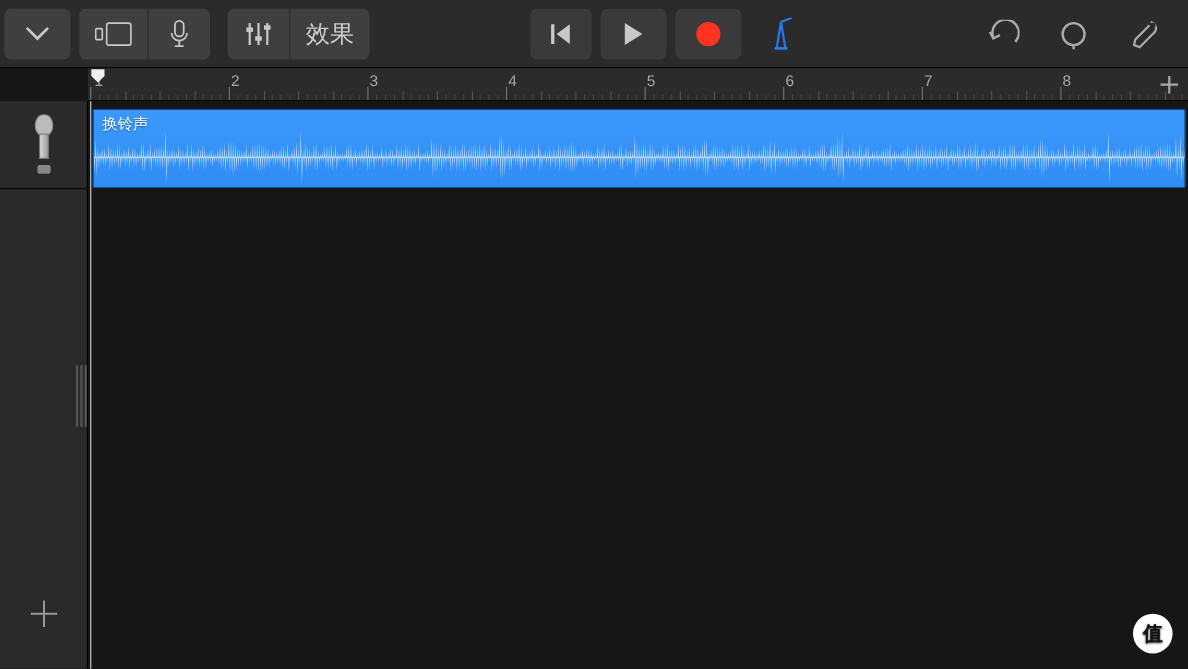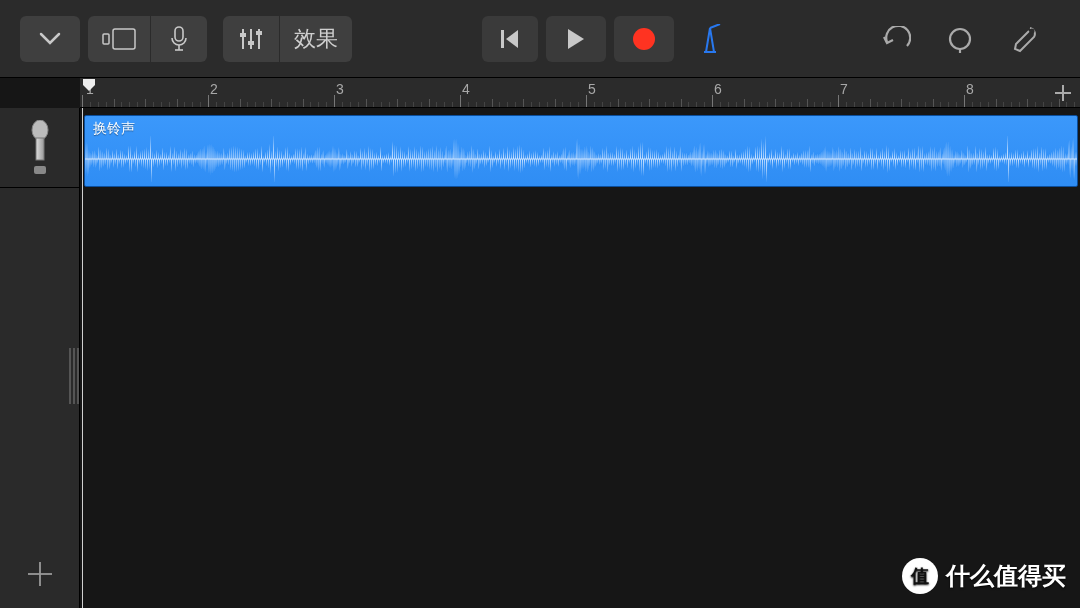--- a/index.html
+++ b/index.html
@@ -5,26 +5,26 @@
   * { box-sizing: border-box; margin: 0; padding: 0; }
   body {
     width: 1080px; height: 608px;
     background: #161616;
     font-family: -apple-system, "Helvetica Neue", Arial, sans-serif;
     overflow: hidden;
     position: relative;
     color: #ccc;
   }
   .toolbar {
-    height: 78px;
+    height: 62px;
     background: #2b2b2b;
     border-bottom: 1px solid #000;
     display: flex;
     align-items: center;
-    padding: 0 20px;
+    padding: 0 4px;
   }
   .tb-btn {
     height: 46px;
     min-width: 56px;
     border-radius: 6px;
     background: #3f3f3f;
     display: flex;
     align-items: center;
     justify-content: center;
     margin-right: 8px;
@@ -419,14 +419,13 @@
       <svg class="wave" viewBox="0 0 1000 46" preserveAspectRatio="none">
         <line x1="0" y1="23" x2="1000" y2="23" stroke="#cfe5ff" stroke-width="1"></line>
         <path id="wavepath" fill="#cfe5ff" opacity="0.95" d="M0 23 L0 6.97253086419753 L1 39.02746913580247 L2 5.705787037037037 L3 40.29421296296296 L4 13.721450617283951 L5 32.27854938271605 L6 16.5602280521262 L7 29.4397719478738 L8 14.567901234567902 L9 31.432098765432098 L10 13.936171124828533 L11 32.06382887517147 L12 18.214420438957475 L13 27.785579561042525 L14 10.211291152263374 L15 35.78870884773663 L16 13.10579561042524 L17 32.89420438957476 L18 14.8917609739369 L19 31.1082390260631 L20 16.155606995884774 L21 29.844393004115226 L22 11.187457133058984 L23 34.812542866941016 L24 12.425582990397805 L25 33.57441700960219 L26 18.23418209876543 L27 27.76581790123457 L28 14.0144890260631 L29 31.9855109739369 L30 16.649219821673526 L31 29.350780178326474 L32 12.280349794238683 L33 33.71965020576132 L34 17.420224622770917 L35 28.579775377229083 L36 13.396004801097394 L37 32.60399519890261 L38 14.12744341563786 L39 31.87255658436214 L40 17.237997256515776 L41 28.762002743484224 L42 18.499271262002743 L43 27.500728737997257 L44 9.608796296296298 L45 36.3912037037037 L46 9.301140260631001 L47 36.698859739369 L48 17.79235253772291 L49 28.20764746227709 L50 14.557741769547325 L51 31.442258230452673 L52 9.442986968449931 L53 36.55701303155007 L54 17.10858196159122 L55 28.89141803840878 L56 14.80761316872428 L57 31.19238683127572 L58 13.4968707133059 L59 32.503129286694104 L60 12.281292866941016 L61 33.718707133058984 L62 10.745138888888889 L63 35.25486111111111 L64 12.733024691358024 L65 33.266975308641975 L66 -1.9411265432098759 L67 47.941126543209876 L68 14.5434670781893 L69 31.456532921810698 L70 16.674082647462278 L71 29.325917352537722 L72 13.529492455418382 L73 32.47050754458162 L74 15.696116255144034 L75 30.303883744855966 L76 17.464077503429355 L77 28.535922496570645 L78 11.27164780521262 L79 34.72835219478738 L80 15.483024691358025 L81 30.516975308641975 L82 15.499442729766804 L83 30.500557270233195 L84 18.20361796982167 L85 27.79638203017833 L86 9.737525720164609 L87 36.26247427983539 L88 16.613511659807955 L89 29.386488340192045 L90 10.158736282578875 L91 35.84126371742113 L92 14.29295267489712 L93 31.70704732510288 L94 16.639617626886146 L95 29.360382373113854 L96 12.97033607681756 L97 33.02966392318244 L98 14.98263888888889 L99 31.01736111111111 L100 11.411093964334706 L101 34.588906035665296 L102 12.471750685871058 L103 33.52824931412894 L104 17.63991769547325 L105 28.36008230452675 L106 16.761274005486968 L107 29.238725994513032 L108 14.496313443072703 L109 31.5036865569273 L110 18.09812242798354 L111 27.90187757201646 L112 18.52349108367627 L113 27.47650891632373 L114 14.877357681755829 L115 31.12264231824417 L116 12.190586419753085 L117 33.80941358024691 L118 12.53107853223594 L119 33.46892146776406 L120 9.448216735253773 L121 36.55178326474623 L122 15.750643004115226 L123 30.249356995884774 L124 7.911265432098766 L125 38.088734567901234 L126 6.87600308641975 L127 39.12399691358025 L128 7.900925925925927 L129 38.099074074074075 L130 10.615697873799725 L131 35.384302126200275 L132 14.492712620027435 L133 31.507287379972567 L134 14.606867283950617 L135 31.393132716049383 L136 16.359396433470508 L137 29.640603566529492 L138 16.633016117969824 L139 29.366983882030176 L140 11.569701646090536 L141 34.430298353909464 L142 17.681798696844993 L143 28.318201303155007 L144 16.296467764060356 L145 29.703532235939644 L146 11.333461934156379 L147 34.666538065843625 L148 10.416237997256516 L149 35.583762002743484 L150 9.316400891632373 L151 36.68359910836763 L152 9.731481481481481 L153 36.26851851851852 L154 10.39604766803841 L155 35.603952331961594 L156 11.526148834019203 L157 34.4738511659808 L158 12.597093621399177 L159 33.402906378600825 L160 13.454561042524006 L161 32.545438957475994 L162 18.759044924554182 L163 27.240955075445818 L164 15.763631687242798 L165 30.2363683127572 L166 15.42511145404664 L167 30.57488854595336 L168 16.848422496570645 L169 29.151577503429355 L170 15.064429012345679 L171 30.935570987654323 L172 12.141032235939644 L173 33.85896776406035 L174 11.627614883401922 L175 34.37238511659808 L176 16.332818930041153 L177 29.667181069958847 L178 9.435656721536352 L179 36.564343278463646 L180 18.929955418381343 L181 27.070044581618657 L182 15.402134773662551 L183 30.597865226337447 L184 13.142318244170095 L185 32.8576817558299 L186 7.85979938271605 L187 38.14020061728395 L188 14.190277777777776 L189 31.809722222222224 L190 -2.030169753086419 L191 48.03016975308642 L192 14.437414266117969 L193 31.56258573388203 L194 10.27687757201646 L195 35.72312242798354 L196 13.125085733882031 L197 32.87491426611797 L198 14.309199245541837 L199 31.690800754458163 L200 17.74897119341564 L201 28.25102880658436 L202 11.067858367626886 L203 34.93214163237312 L204 10.037465706447188 L205 35.962534293552814 L206 16.355324074074076 L207 29.644675925925924 L208 18.756001371742112 L209 27.243998628257888 L210 17.455546982167352 L211 28.544453017832648 L212 11.929269547325102 L213 34.070730452674894 L214 12.022848079561042 L215 33.977151920438956 L216 12.396776406035666 L217 33.60322359396433 L218 10.304140946502057 L219 35.69585905349794 L220 16.70173182441701 L221 29.29826817558299 L222 10.69448731138546 L223 35.30551268861454 L224 17.313271604938272 L225 28.686728395061728 L226 18.625985939643346 L227 27.374014060356654 L228 18.18201303155007 L229 27.81798696844993 L230 18.78999485596708 L231 27.21000514403292 L232 13.628943758573389 L233 32.371056241426615 L234 10.692686899862824 L235 35.30731310013718 L236 10.56764403292181 L237 35.43235596707819 L238 17.543938614540465 L239 28.456061385459535 L240 14.059842249657065 L241 31.940157750342934 L242 18.479552469135804 L243 27.520447530864196 L244 16.204303840877913 L245 29.795696159122087 L246 14.116812414266118 L247 31.883187585733882 L248 14.646296296296297 L249 31.3537037037037 L250 9.398070987654322 L251 36.60192901234568 L252 11.654475308641976 L253 34.34552469135802 L254 16.039480452674898 L255 29.960519547325102 L256 11.094478737997257 L257 34.90552126200274 L258 17.633530521262003 L259 28.366469478737997 L260 17.354166666666668 L261 28.645833333333332 L262 18.990955075445818 L263 27.009044924554182 L264 12.7599451303155 L265 33.2400548696845 L266 18.13644547325103 L267 27.86355452674897 L268 14.96613511659808 L269 31.033864883401918 L270 17.909507887517147 L271 28.090492112482853 L272 14.219650205761317 L273 31.78034979423868 L274 14.85335219478738 L275 31.14664780521262 L276 18.915552126200275 L277 27.084447873799725 L278 11.437114197530864 L279 34.56288580246914 L280 14.48593964334705 L281 31.514060356652948 L282 11.611411179698216 L283 34.388588820301784 L284 15.622170781893004 L285 30.377829218106996 L286 9.697230795610425 L287 36.30276920438958 L288 11.830418381344307 L289 34.16958161865569 L290 12.60815329218107 L291 33.39184670781893 L292 16.320558984910836 L293 29.679441015089164 L294 15.40590706447188 L295 30.59409293552812 L296 18.228395061728396 L297 27.771604938271604 L298 10.189257544581618 L299 35.81074245541838 L300 18.171210562414267 L301 27.828789437585733 L302 18.316229423868315 L303 27.683770576131685 L304 17.136659807956104 L305 28.863340192043896 L306 15.9596622085048 L307 30.040337791495197 L308 18.704989711934157 L309 27.295010288065843 L310 4.992978395061726 L311 41.007021604938274 L312 7.8882716049382715 L313 38.11172839506173 L314 9.010416666666666 L315 36.989583333333336 L316 13.60090877914952 L317 32.39909122085048 L318 9.93934327846365 L319 36.06065672153635 L320 13.718621399176953 L321 32.28137860082305 L322 14.784422153635116 L323 31.215577846364884 L324 17.79723936899863 L325 28.20276063100137 L326 10.010159465020577 L327 35.98984053497942 L328 12.37997256515775 L329 33.62002743484225 L330 14.011616941015088 L331 31.988383058984912 L332 9.935956790123457 L333 36.064043209876544 L334 12.220893347050755 L335 33.779106652949245 L336 14.415809327846365 L337 31.584190672153635 L338 9.32934670781893 L339 36.67065329218107 L340 10.140517832647461 L341 35.85948216735254 L342 14.84314986282579 L343 31.15685013717421 L344 14.02366255144033 L345 31.97633744855967 L346 11.972179355281206 L347 34.027820644718794 L348 11.126971879286694 L349 34.87302812071331 L350 9.852237654320987 L351 36.14776234567901 L352 13.54921124828532 L353 32.45078875171468 L354 9.100608710562414 L355 36.89939128943759 L356 12.648405349794238 L357 33.35159465020576 L358 10.704946844993142 L359 35.295053155006855 L360 14.597393689986284 L361 31.402606310013716 L362 18.245498971193417 L363 27.754501028806583 L364 9.272719478737997 L365 36.727280521262 L366 13.450660150891633 L367 32.549339849108364 L368 12.476851851851851 L369 33.52314814814815 L370 15.085862482853223 L371 30.914137517146777 L372 2.288734567901237 L373 43.71126543209876 L374 1.7164351851851833 L375 44.28356481481482 L376 6.759876543209877 L377 39.24012345679012 L378 14.55997085048011 L379 31.44002914951989 L380 10.175668724279836 L381 35.82433127572016 L382 11.78159293552812 L383 34.218407064471876 L384 18.482681755829905 L385 27.517318244170095 L386 15.309799382716049 L387 30.69020061728395 L388 14.330847050754457 L389 31.669152949245543 L390 9.095207475994513 L391 36.90479252400549 L392 12.411522633744855 L393 33.58847736625515 L394 17.4588048696845 L395 28.5411951303155 L396 12.23088134430727 L397 33.76911865569273 L398 17.314171810699587 L399 28.685828189300413 L400 16.99879972565158 L401 29.00120027434842 L402 13.72303669410151 L403 32.27696330589849 L404 15.851080246913579 L405 30.14891975308642 L406 18.784164951989027 L407 27.215835048010973 L408 9.405006858710562 L409 36.594993141289436 L410 13.855581275720164 L411 32.14441872427984 L412 18.648233882030176 L413 27.351766117969824 L414 15.110125171467764 L415 30.889874828532236 L416 17.161008230452673 L417 28.838991769547327 L418 12.424339849108367 L419 33.575660150891636 L420 16.671724965706446 L421 29.328275034293554 L422 11.600694444444445 L423 34.39930555555556 L424 15.945816186556927 L425 30.054183813443075 L426 9.923139574759945 L427 36.076860425240056 L428 13.007973251028806 L429 32.99202674897119 L430 15.04599622770919 L431 30.95400377229081 L432 10.697702331961592 L433 35.302297668038406 L434 12.58912037037037 L435 33.41087962962963 L436 9.604783950617284 L437 36.39521604938272 L438 8.291743827160492 L439 37.70825617283951 L440 10.058641975308642 L441 35.941358024691354 L442 13.315800754458163 L443 32.68419924554183 L444 18.149605624142662 L445 27.850394375857338 L446 17.368698559670783 L447 28.631301440329217 L448 14.152091906721537 L449 31.847908093278463 L450 16.49361282578875 L451 29.50638717421125 L452 14.979681069958847 L453 31.020318930041153 L454 13.900420096021948 L455 32.099579903978054 L456 15.694101508916324 L457 30.305898491083674 L458 18.72492283950617 L459 27.27507716049383 L460 18.39411865569273 L461 27.60588134430727 L462 11.584405006858711 L463 34.41559499314129 L464 14.43775720164609 L465 31.56224279835391 L466 13.466520919067214 L467 32.533479080932786 L468 9.997856652949245 L469 36.002143347050755 L470 17.951517489711932 L471 28.048482510288068 L472 14.950960219478738 L473 31.049039780521262 L474 16.767789780521262 L475 29.232210219478738 L476 15.099537037037038 L477 30.900462962962962 L478 18.68076989026063 L479 27.31923010973937 L480 17.727537722908092 L481 28.272462277091908 L482 11.715149176954732 L483 34.28485082304527 L484 10.489283264746227 L485 35.51071673525377 L486 18.710433813443075 L487 27.289566186556925 L488 13.631687242798353 L489 32.36831275720165 L490 16.20983367626886 L491 29.79016632373114 L492 15.549811385459535 L493 30.450188614540465 L494 16.682484567901234 L495 29.317515432098766 L496 2.6163580246913583 L497 43.38364197530864 L498 6.942206790123457 L499 39.05779320987654 L500 11.661574074074075 L501 34.338425925925925 L502 12.720378943758574 L503 33.279621056241425 L504 10.131344307270233 L505 35.86865569272977 L506 9.520190329218106 L507 36.47980967078189 L508 15.177040466392318 L509 30.82295953360768 L510 9.540166323731139 L511 36.45983367626886 L512 10.973765432098766 L513 35.026234567901234 L514 14.879072359396433 L515 31.12092764060357 L516 18.13880315500686 L517 27.86119684499314 L518 16.894933127572017 L519 29.105066872427983 L520 17.659807956104252 L521 28.340192043895748 L522 11.760588134430726 L523 34.239411865569274 L524 13.117026748971194 L525 32.88297325102881 L526 9.352580589849108 L527 36.64741941015089 L528 16.23885459533608 L529 29.76114540466392 L530 15.47337962962963 L531 30.52662037037037 L532 15.790723593964334 L533 30.209276406035666 L534 17.40693587105624 L535 28.59306412894376 L536 9.797325102880658 L537 36.202674897119344 L538 12.807570301783265 L539 33.192429698216735 L540 11.098165294924554 L541 34.901834705075444 L542 11.922196502057613 L543 34.077803497942384 L544 16.23645404663923 L545 29.76354595336077 L546 13.145876200274348 L547 32.854123799725656 L548 17.68132716049383 L549 28.31867283950617 L550 11.91070816186557 L551 34.08929183813443 L552 9.383401920438956 L553 36.616598079561044 L554 12.908050411522634 L555 33.09194958847736 L556 15.66366598079561 L557 30.33633401920439 L558 9.759336419753087 L559 36.24066358024692 L560 5.784259259259258 L561 40.21574074074074 L562 5.591589506172838 L563 40.40841049382716 L564 17.761231138545952 L565 28.238768861454048 L566 15.097608024691358 L567 30.902391975308642 L568 10.739026063100138 L569 35.26097393689986 L570 11.568201303155007 L571 34.43179869684499 L572 13.727109053497943 L573 32.27289094650206 L574 13.72809499314129 L575 32.27190500685871 L576 12.898319615912207 L577 33.10168038408779 L578 15.157536008230453 L579 30.84246399176955 L580 18.129200960219478 L581 27.870799039780522 L582 17.584919410150892 L583 28.415080589849108 L584 15.222222222222221 L585 30.77777777777778 L586 9.775677297668038 L587 36.22432270233196 L588 11.46133401920439 L589 34.538665980795614 L590 9.754501028806585 L591 36.24549897119341 L592 14.500857338820301 L593 31.499142661179697 L594 10.360896776406035 L595 35.63910322359396 L596 14.587705761316872 L597 31.412294238683128 L598 18.1380744170096 L599 27.8619255829904 L600 10.116941015089164 L601 35.88305898491083 L602 15.555169753086421 L603 30.44483024691358 L604 16.520661865569274 L605 29.479338134430726 L606 16.562800068587105 L607 29.437199931412895 L608 18.49022633744856 L609 27.50977366255144 L610 15.481953017832648 L611 30.518046982167352 L612 15.531807270233196 L613 30.468192729766805 L614 9.226208847736626 L615 36.77379115226337 L616 10.855281207133059 L617 35.14471879286694 L618 12.857295953360769 L619 33.14270404663923 L620 6.073611111111109 L621 39.926388888888894 L622 14.853163580246914 L623 31.146836419753086 L624 7.4706790123456805 L625 38.529320987654316 L626 17.434284979423868 L627 28.565715020576132 L628 14.171382030178327 L629 31.82861796982167 L630 15.91105109739369 L631 30.08894890260631 L632 16.57304526748971 L633 29.42695473251029 L634 13.780821330589848 L635 32.219178669410155 L636 13.305984224965707 L637 32.694015775034295 L638 16.846064814814817 L639 29.153935185185183 L640 13.135631001371742 L641 32.86436899862826 L642 12.390732167352539 L643 33.60926783264746 L644 14.08667695473251 L645 31.91332304526749 L646 18.069144375857338 L647 27.930855624142662 L648 18.998628257887518 L649 27.001371742112482 L650 14.128215020576132 L651 31.871784979423868 L652 14.414694787379972 L653 31.585305212620028 L654 18.963005829903977 L655 27.036994170096023 L656 12.804012345679013 L657 33.19598765432099 L658 18.005615569272976 L659 27.994384430727024 L660 18.117198216735254 L661 27.882801783264746 L662 15.947402263374485 L663 30.052597736625515 L664 14.675240054869684 L665 31.324759945130317 L666 12.294538751714677 L667 33.705461248285324 L668 9.391718106995885 L669 36.60828189300412 L670 10.25690157750343 L671 35.74309842249657 L672 17.328360768175585 L673 28.671639231824415 L674 18.970293209876544 L675 27.029706790123456 L676 10.583933470507544 L677 35.416066529492454 L678 9.051997599451303 L679 36.948002400548695 L680 10.516460905349795 L681 35.483539094650205 L682 2.2814043209876544 L683 43.718595679012346 L684 5.537808641975307 L685 40.4621913580247 L686 -0.645601851851854 L687 46.64560185185185 L688 18.80744170096022 L689 27.19255829903978 L690 15.902049039780522 L691 30.097950960219478 L692 12.844907407407408 L693 33.155092592592595 L694 18.370584705075444 L695 27.629415294924556 L696 12.695130315500686 L697 33.304869684499316 L698 15.293852880658436 L699 30.706147119341566 L700 16.012431412894376 L701 29.987568587105624 L702 9.511359739368999 L703 36.488640260631 L704 13.043724279835391 L705 32.95627572016461 L706 17.566315157750342 L707 28.433684842249658 L708 12.184070644718792 L709 33.815929355281206 L710 11.927854938271604 L711 34.07214506172839 L712 18.86556927297668 L713 27.13443072702332 L714 16.546596364883403 L715 29.453403635116597 L716 17.779578189300413 L717 28.220421810699587 L718 15.74352709190672 L719 30.25647290809328 L720 18.43227023319616 L721 27.56772976680384 L722 16.432227366255145 L723 29.567772633744855 L724 14.0335219478738 L725 31.9664780521262 L726 13.674425582990398 L727 32.325574417009605 L728 13.719135802469136 L729 32.28086419753086 L730 9.568887174211248 L731 36.43111282578875 L732 18.10639574759945 L733 27.89360425240055 L734 15.47363683127572 L735 30.52636316872428 L736 18.1829561042524 L737 27.8170438957476 L738 17.561514060356654 L739 28.438485939643346 L740 17.52906378600823 L741 28.47093621399177 L742 15.709062071330589 L743 30.29093792866941 L744 13.771604938271604 L745 32.22839506172839 L746 9.893749999999999 L747 36.10625 L748 13.964969135802468 L749 32.03503086419753 L750 14.874528463648833 L751 31.125471536351167 L752 15.876028806584362 L753 30.12397119341564 L754 10.830718449931414 L755 35.16928155006859 L756 14.39909122085048 L757 31.60090877914952 L758 13.834233539094651 L759 32.165766460905346 L760 10.092935528120712 L761 35.90706447187929 L762 12.280135459533607 L763 33.71986454046639 L764 15.426697530864198 L765 30.573302469135804 L766 11.600522976680384 L767 34.39947702331962 L768 14.35099451303155 L769 31.64900548696845 L770 16.486754115226336 L771 29.513245884773664 L772 11.186814128943759 L773 34.81318587105624 L774 16.44500171467764 L775 29.55499828532236 L776 12.847736625514404 L777 33.1522633744856 L778 14.685142318244171 L779 31.31485768175583 L780 14.395490397805212 L781 31.60450960219479 L782 10.342978395061728 L783 35.65702160493827 L784 17.92884087791495 L785 28.07115912208505 L786 14.035793895747599 L787 31.9642061042524 L788 14.805812757201647 L789 31.194187242798353 L790 16.751243141289436 L791 29.248756858710564 L792 11.199245541838135 L793 34.80075445816186 L794 12.06957304526749 L795 33.93042695473251 L796 16.98568244170096 L797 29.01431755829904 L798 11.719178669410152 L799 34.280821330589845 L800 17.96759259259259 L801 28.03240740740741 L802 14.465492112482853 L803 31.534507887517147 L804 11.428926611796982 L805 34.57107338820302 L806 14.599768518518518 L807 31.400231481481484 L808 8.64320987654321 L809 37.35679012345679 L810 10.69128086419753 L811 35.30871913580247 L812 18.99974279835391 L813 27.00025720164609 L814 14.494555898491083 L815 31.505444101508917 L816 11.751200274348422 L817 34.24879972565158 L818 15.800540123456791 L819 30.19945987654321 L820 18.710476680384087 L821 27.289523319615913 L822 14.030392661179699 L823 31.969607338820303 L824 14.568930041152264 L825 31.431069958847736 L826 13.505101165980797 L827 32.4948988340192 L828 18.832733196159122 L829 27.167266803840878 L830 11.138245884773664 L831 34.86175411522633 L832 14.711762688614542 L833 31.28823731138546 L834 11.991555212620028 L835 34.00844478737997 L836 11.34182098765432 L837 34.658179012345684 L838 18.163794581618657 L839 27.836205418381343 L840 9.340192043895748 L841 36.65980795610425 L842 11.012988683127572 L843 34.987011316872426 L844 9.694530178326474 L845 36.305469821673526 L846 16.711977023319616 L847 29.288022976680384 L848 15.985082304526749 L849 30.01491769547325 L850 15.137302812071331 L851 30.862697187928667 L852 9.940243484224965 L853 36.059756515775035 L854 12.091435185185185 L855 33.90856481481482 L856 10.325445816186557 L857 35.67455418381344 L858 14.85832475994513 L859 31.14167524005487 L860 15.165380658436215 L861 30.834619341563787 L862 11.092292524005487 L863 34.90770747599451 L864 17.29955418381344 L865 28.70044581618656 L866 11.04025205761317 L867 34.95974794238683 L868 5.4881172839506185 L869 40.511882716049385 L870 5.175077160493824 L871 40.82492283950617 L872 9.588888888888889 L873 36.41111111111111 L874 12.695430384087791 L875 33.30456961591221 L876 18.084790809327846 L877 27.915209190672154 L878 14.52610596707819 L879 31.473894032921812 L880 15.198388203017833 L881 30.801611796982165 L882 18.095464677640603 L883 27.904535322359397 L884 13.803755144032921 L885 32.19624485596708 L886 16.613383058984912 L887 29.386616941015088 L888 18.96262002743484 L889 27.03737997256516 L890 9.215663580246913 L891 36.78433641975309 L892 12.773748285322359 L893 33.226251714677645 L894 16.519590192043896 L895 29.480409807956104 L896 16.595164609053498 L897 29.404835390946502 L898 9.512817215363512 L899 36.48718278463649 L900 16.599708504801097 L901 29.400291495198903 L902 11.775591563786008 L903 34.22440843621399 L904 12.6639231824417 L905 33.3360768175583 L906 15.036308299039781 L907 30.96369170096022 L908 10.590277777777779 L909 35.40972222222222 L910 18.06039951989026 L911 27.93960048010974 L912 17.66272290809328 L913 28.33727709190672 L914 18.87255658436214 L915 27.12744341563786 L916 11.535579561042525 L917 34.464420438957475 L918 10.312285665294924 L919 35.68771433470508 L920 12.455761316872428 L921 33.544238683127574 L922 18.922796639231827 L923 27.077203360768173 L924 18.818329903978054 L925 27.181670096021946 L926 17.173225308641975 L927 28.826774691358025 L928 16.055384087791495 L929 29.944615912208505 L930 -2.17445987654321 L931 48.17445987654321 L932 15.544907407407408 L933 30.455092592592592 L934 15.380015432098766 L935 30.619984567901234 L936 16.733196159122084 L937 29.266803840877916 L938 13.34426440329218 L939 32.65573559670782 L940 12.890003429355282 L941 33.10999657064472 L942 17.808684842249658 L943 28.191315157750342 L944 16.464506172839506 L945 29.535493827160494 L946 14.258701989026063 L947 31.741298010973935 L948 18.073988340192045 L949 27.926011659807955 L950 14.052340534979423 L951 31.94765946502058 L952 18.70610425240055 L953 27.29389574759945 L954 13.36243998628258 L955 32.63756001371742 L956 11.941100823045268 L957 34.05889917695473 L958 12.065543552812072 L959 33.93445644718793 L960 9.507373113854596 L961 36.4926268861454 L962 15.96412037037037 L963 30.03587962962963 L964 10.170353223593963 L965 35.82964677640604 L966 12.342121056241426 L967 33.657878943758575 L968 11.954732510288066 L969 34.04526748971193 L970 18.853866598079563 L971 27.146133401920437 L972 17.700017146776407 L973 28.299982853223593 L974 15.746270576131687 L975 30.253729423868315 L976 13.949417009602195 L977 32.05058299039781 L978 11.414394718792867 L979 34.58560528120714 L980 13.172067901234566 L981 32.82793209876543 L982 11.2903377914952 L983 34.7096622085048 L984 9.318587105624143 L985 36.68141289437585 L986 10.06545781893004 L987 35.93454218106996 L988 16.709962277091908 L989 29.290037722908092 L990 17.24592764060357 L991 28.75407235939643 L992 3.667592592592591 L993 42.33240740740741 L994 10.474922839506172 L995 35.52507716049383 L996 1.4535493827160515 L997 44.54645061728395 L998 15.588348765432098 L999 30.411651234567902 L1000 15.118655692729767 L1001 30.881344307270233 L1000 23 Z"></path>
       </svg>
     </div>
   </div>
 </div>
 
 <div class="watermark">
   <div class="badge">值</div>
-  <span>什么值得买</span>
 </div>
 
 </body></html>

